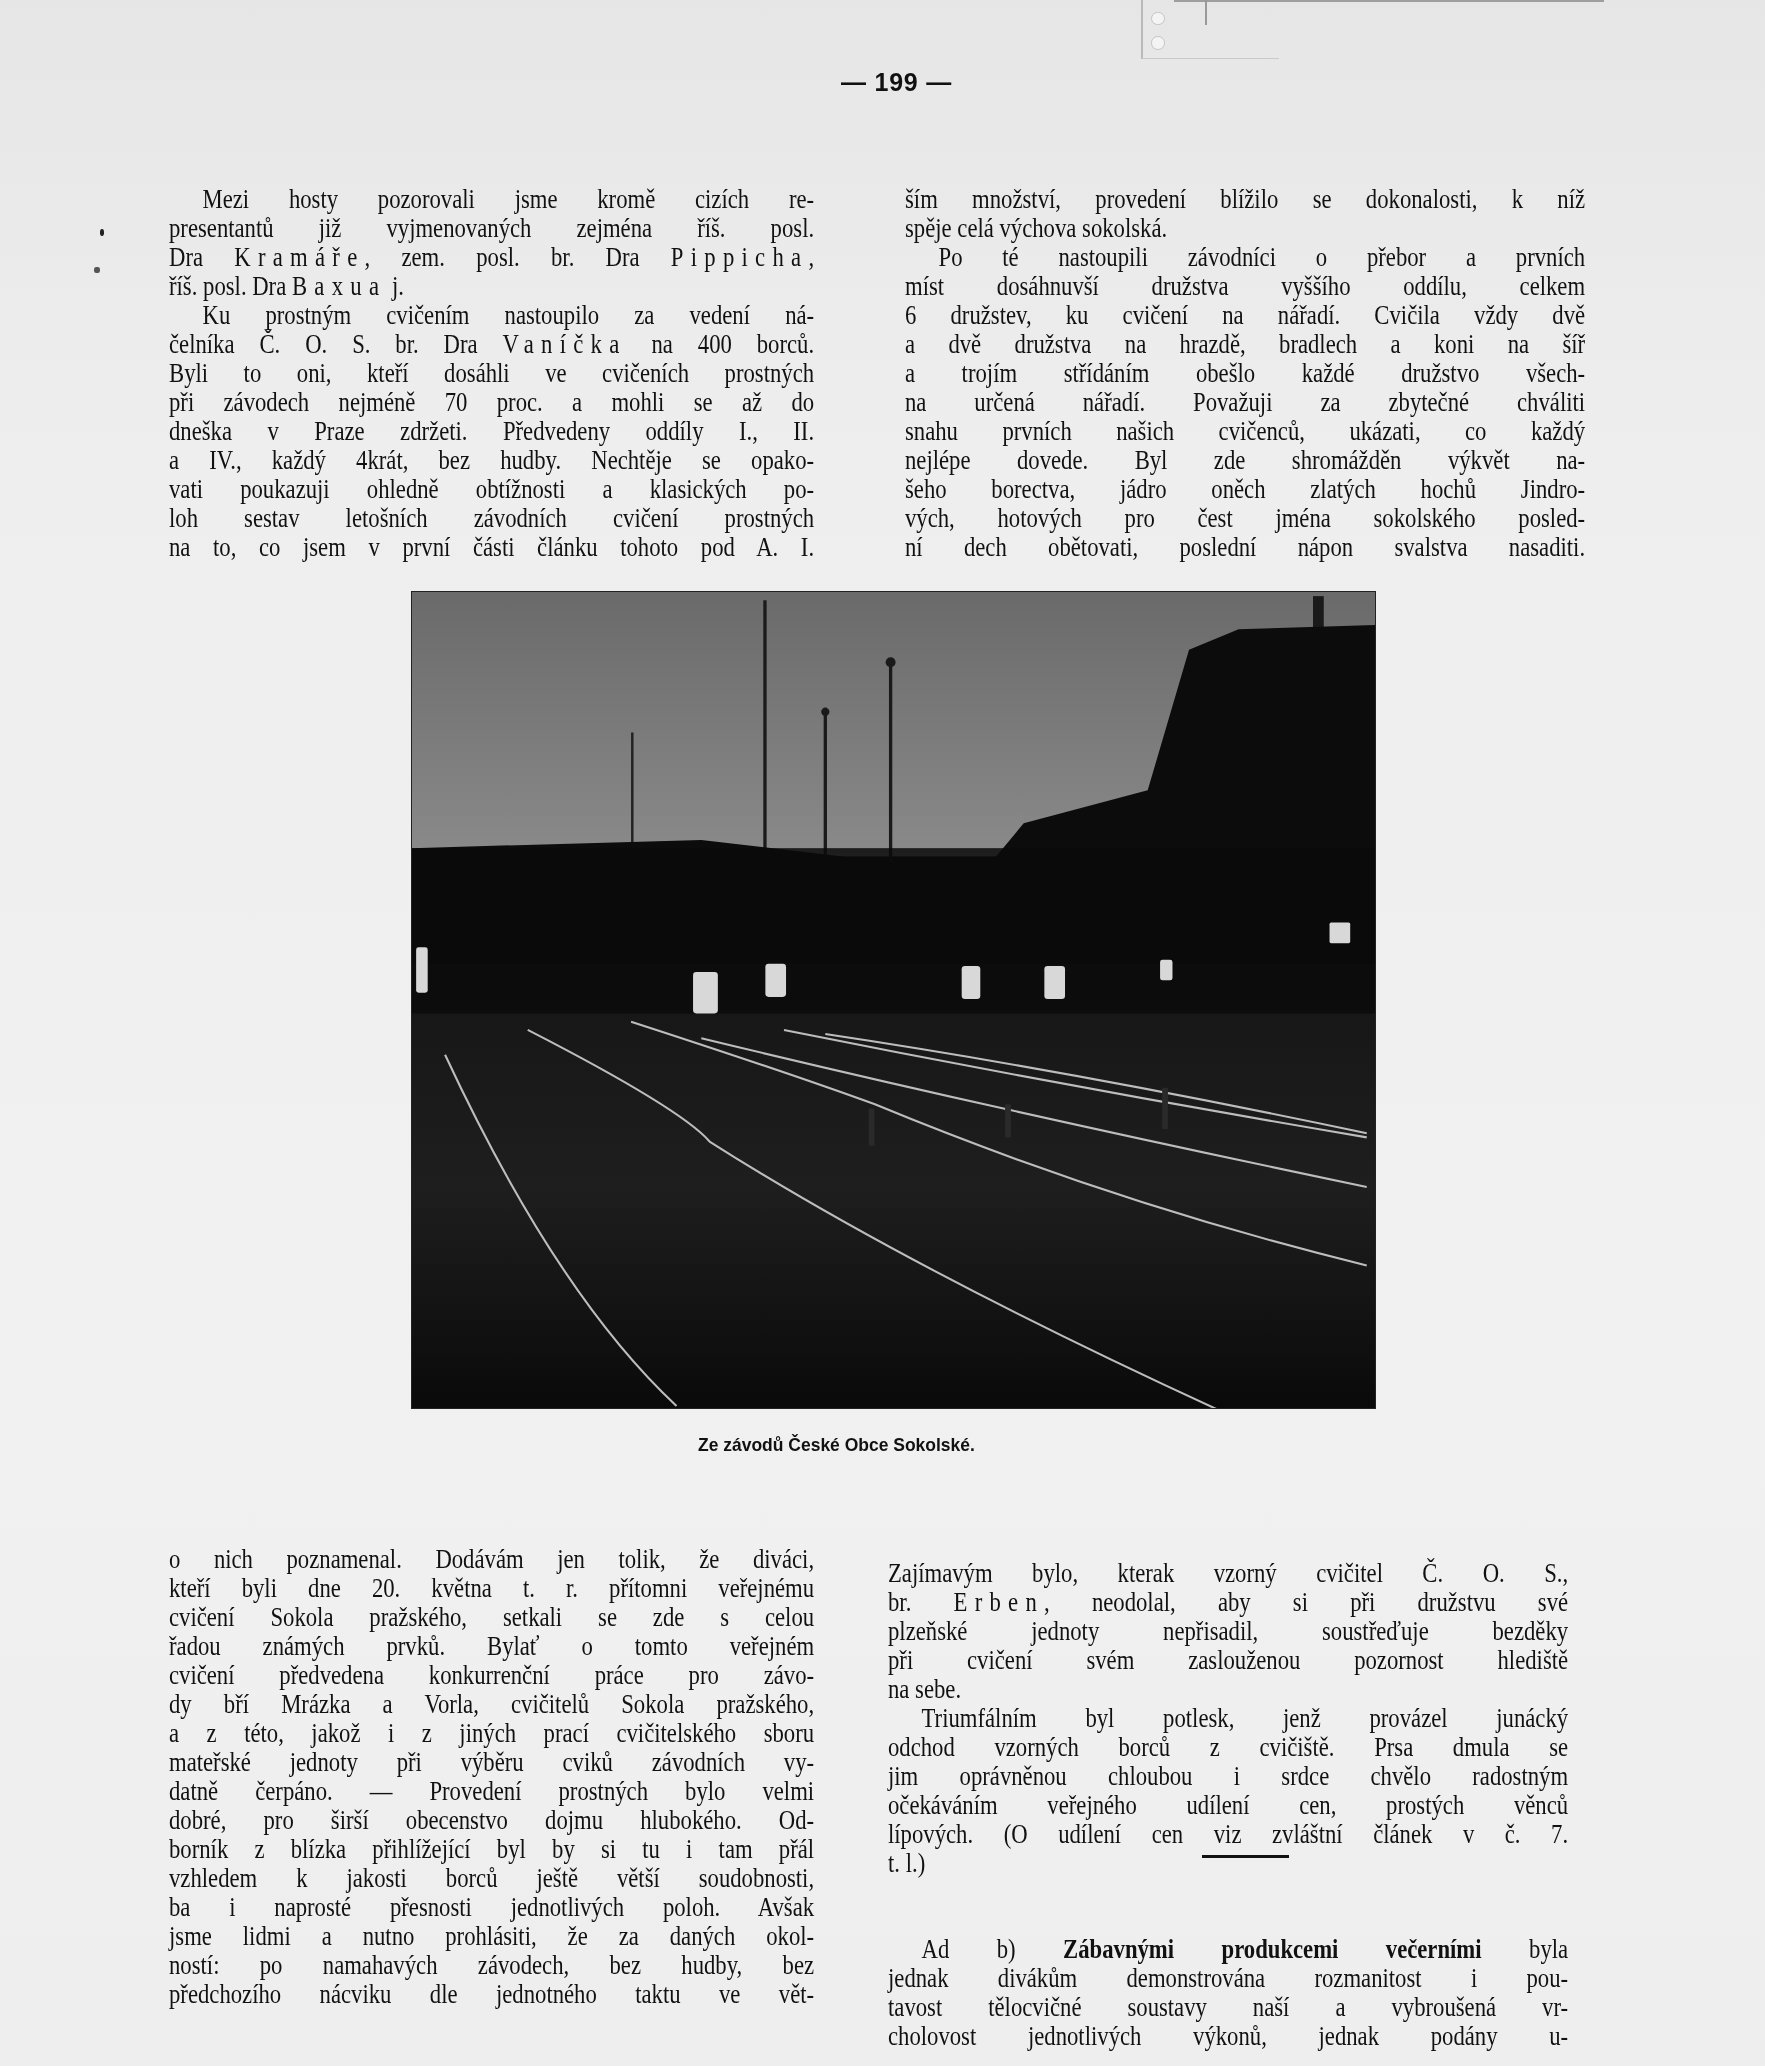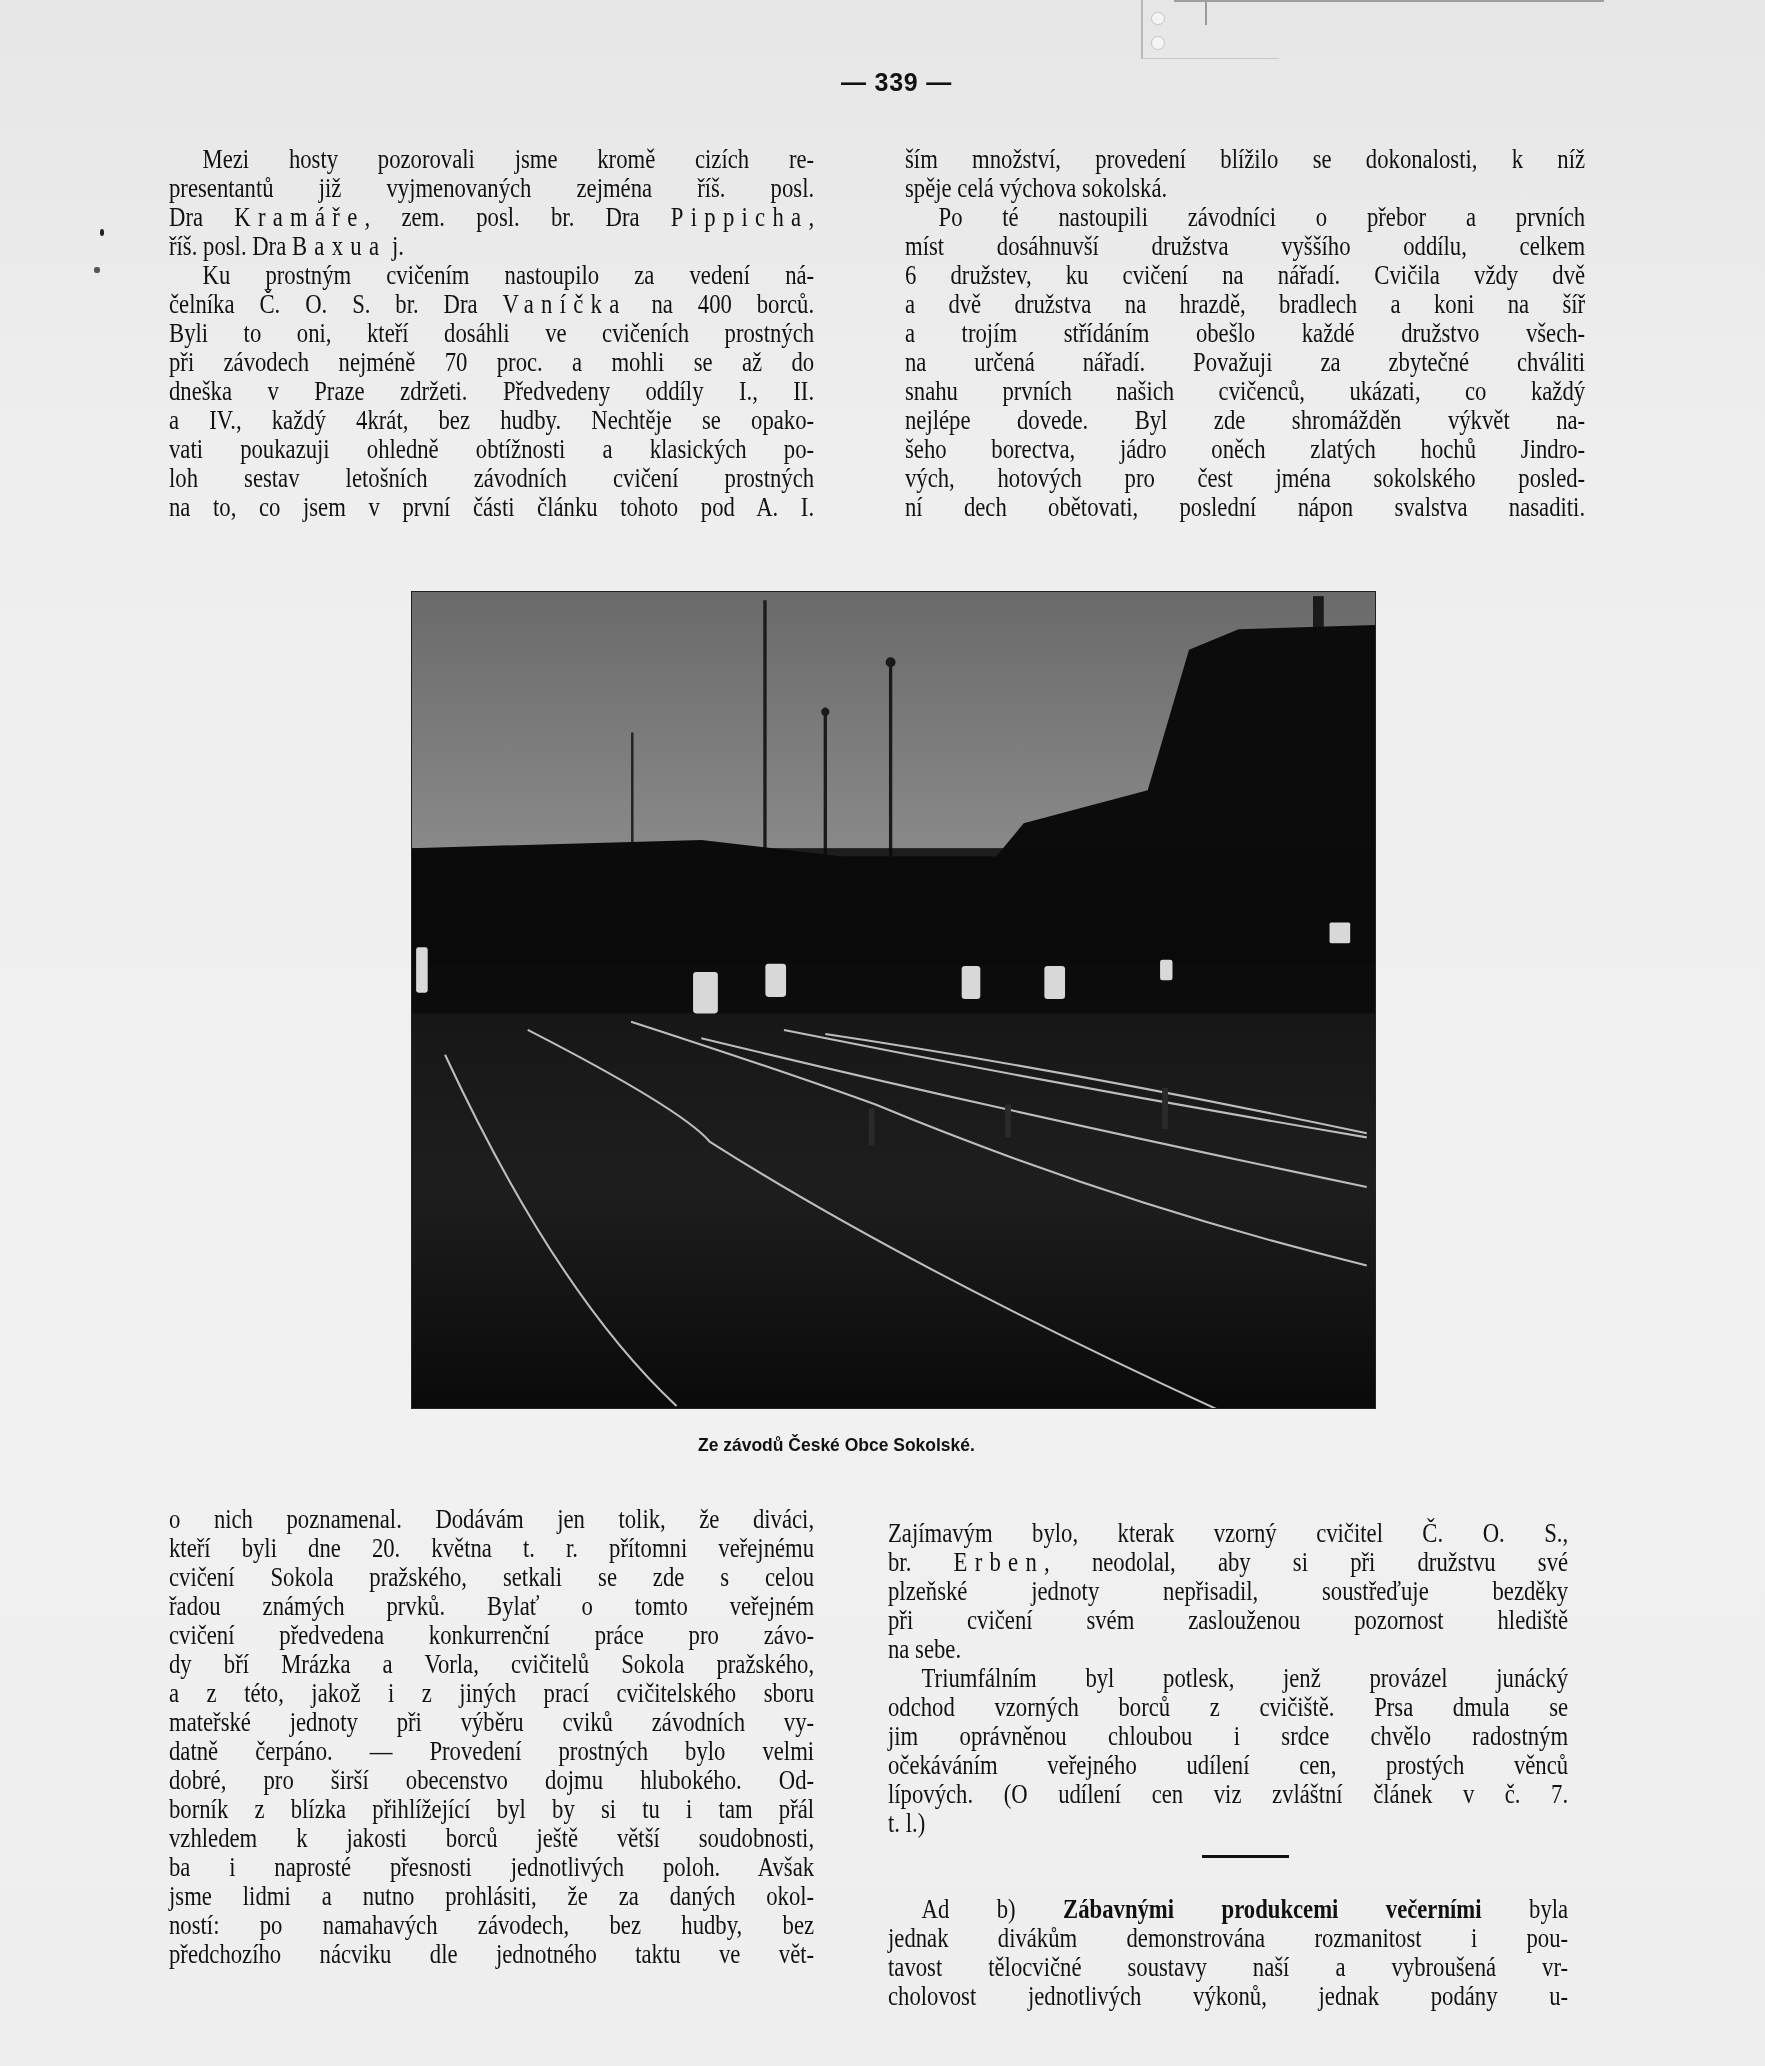--- a/index.html
+++ b/index.html
@@ -20,21 +20,21 @@
   .top-stamp .hole { position:absolute; left:8.3px; width:11.6px; height:11.6px; border-radius:50%; border:1.7px solid #c4c4c4; background:#f4f4f4; }
   .top-stamp .bar { position:absolute; left:62px; top:0; width:1.7px; height:25px; background:#9a9a9a; }
   .top-line { position:absolute; left:1174px; top:0; width:430px; height:1.7px; background:#9e9e9e; }
   .page-number {
     position:absolute; left:822px; top:68px; width:149px; text-align:center;
     font-family:"Liberation Sans","DejaVu Sans",sans-serif; font-weight:bold;
     font-size:25px; letter-spacing:0.8px;
   }
   .col {
     position:absolute; font-size:26.4px; line-height:29px;
-    text-align:justify; font-stretch:condensed;
+    text-align:justify; font-stretch:condensed;margin-top:40px;
   }
   .col .line { display:block; white-space:nowrap; text-align:justify; text-align-last:justify; height:29px; }
   .col .line.last { text-align-last:left; }
   .col .line.indent { padding-left:39px; }
   .spaced { letter-spacing:0.32em; }
   .bold { font-weight:bold; }
   #col-top-left { left:169px; top:145px; width:645px; }
   #col-top-right { left:905px; top:145px; width:680px; }
   #col-bottom-left { left:169px; top:1505px; width:645px; }
   #col-bottom-right { left:888px; top:1519px; width:680px; }
@@ -60,21 +60,21 @@
 <body>
 
 <div class="page-bg"></div>
 <div class="top-line"></div>
 <div class="top-stamp">
   <div class="hole" style="top:11.6px"></div>
   <div class="hole" style="top:36px"></div>
   <div class="bar"></div>
 </div>
 
-<div class="page-number">— 339 —</div>
+<div class="page-number">— 199 —</div>
 
 <div class="col" id="col-top-left">
   <div class="text-scale">
     <span class="line indent">Mezi hosty pozorovali jsme kromě cizích re-</span>
     <span class="line">presentantů již vyjmenovaných zejména říš. posl.</span>
     <span class="line"><span>Dra </span><span class="spaced">Kramáře</span><span>, zem. posl. br. Dra </span><span class="spaced">Pippicha</span><span>,</span></span>
     <span class="line last"><span>říš. posl. Dra </span><span class="spaced">Baxua</span><span> j.</span></span>
     <span class="line indent">Ku prostným cvičením nastoupilo za vedení ná-</span>
     <span class="line"><span>čelníka Č. O. S. br. Dra </span><span class="spaced">Vaníčka</span><span> na 400 borců.</span></span>
     <span class="line">Byli to oni, kteří dosáhli ve cvičeních prostných</span>

